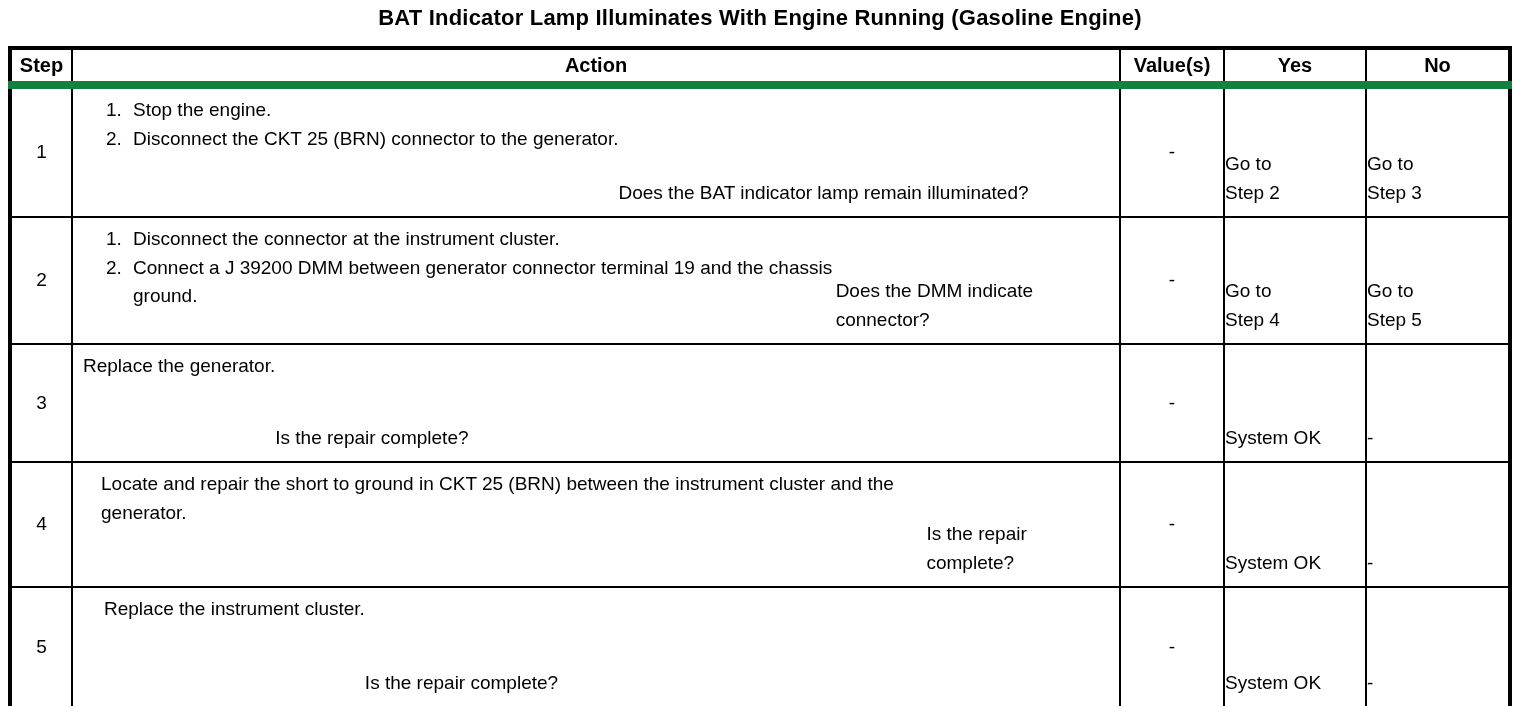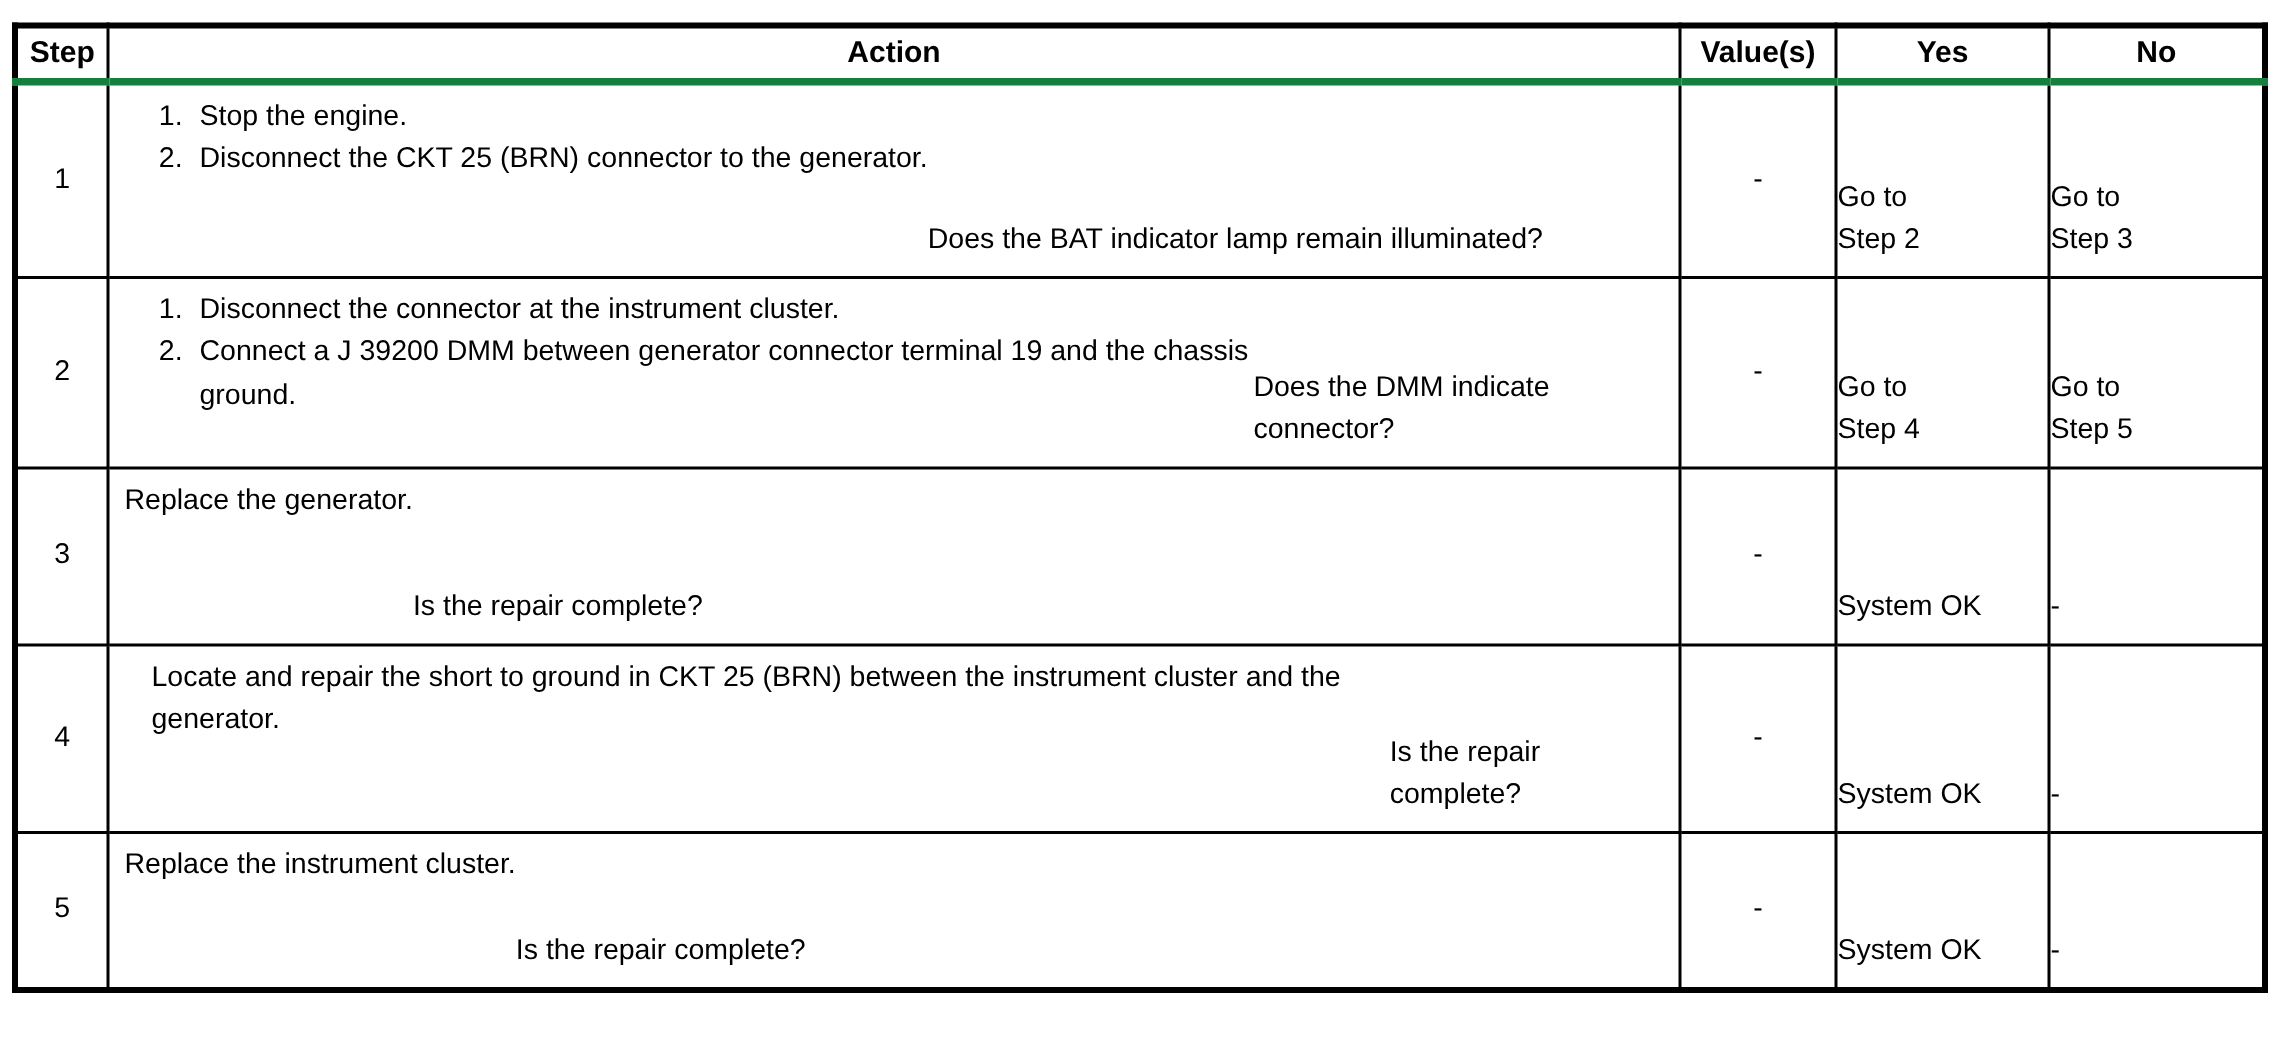--- a/index.html
+++ b/index.html
@@ -32,21 +32,21 @@
   col.c-yes   { width: 142px; }
   col.c-no    { width: 144px; }
 
   th, td { border: 2px solid #000000; }
 
   thead th {
     font-size: 20px;
     font-weight: bold;
     text-align: center;
     height: 37px;
-    border-bottom: 5px solid #15803d;
+    border-bottom: 8px solid #15803d;
     background: #ffffff;
   }
 
   td { font-size: 19px; line-height: 1.5; vertical-align: top; }
 
   td.step {
     text-align: center;
     vertical-align: middle;
     font-size: 19px;
   }
@@ -55,21 +55,21 @@
   .action-inner {
     display: flex;
     flex-direction: row;
     padding: 7px 12px 9px 10px;
   }
   
   .r1 .action-inner { height: 127px; }
   .r2 .action-inner { height: 125px; }
   .r3 .action-inner { height: 116px; }
   .r4 .action-inner { height: 123px; padding-left: 28px; }
-  .r5 .action-inner { height: 102px; }
+  .r5 .action-inner { height: 118px; margin-left: 21px; }
 
   .action-inner ol {
     list-style: decimal;
     padding-left: 44px;
   }
   .action-inner ol li { padding-left: 6px; }
   .statement { padding-left: 0; }
   .question { margin-top: auto; }
 
   td.value {
@@ -80,20 +80,21 @@
     vertical-align: bottom;
     padding-bottom: 9px;
     white-space: pre-line;
   }
 </style>
 </head>
 <body>
 
 <div class="page">
 
+  <div class="title">BAT Indicator Lamp Illuminates With Engine Running (Gasoline Engine)</div>
 
   <table class="diag">
     <colgroup>
       <col class="c-step">
       <col class="c-action">
       <col class="c-value">
       <col class="c-yes">
       <col class="c-no">
     </colgroup>
     <thead>

